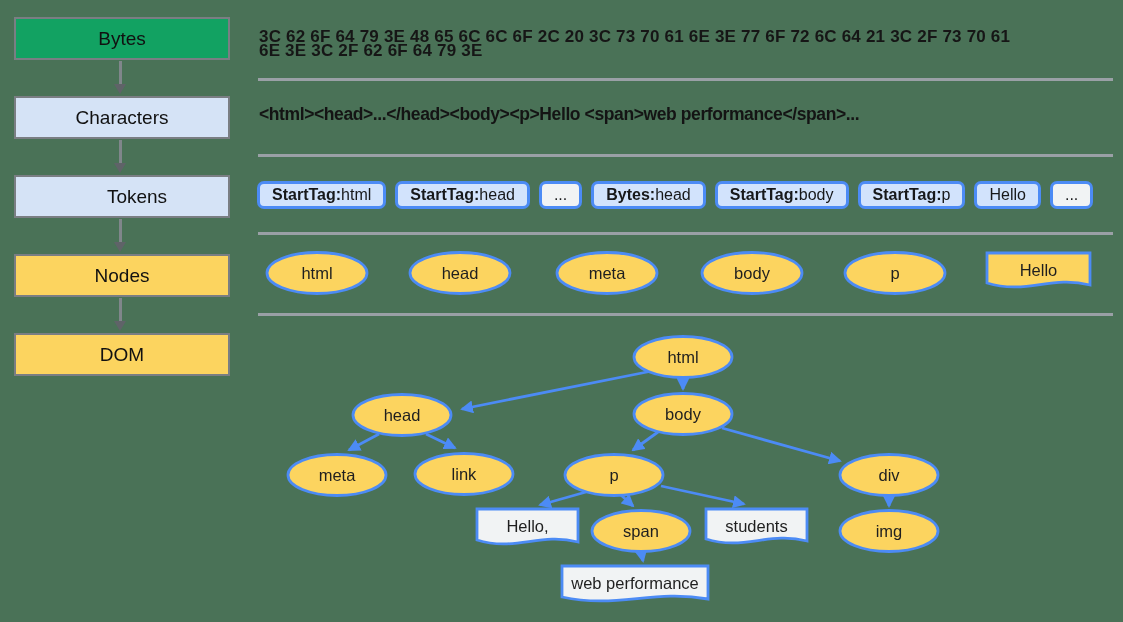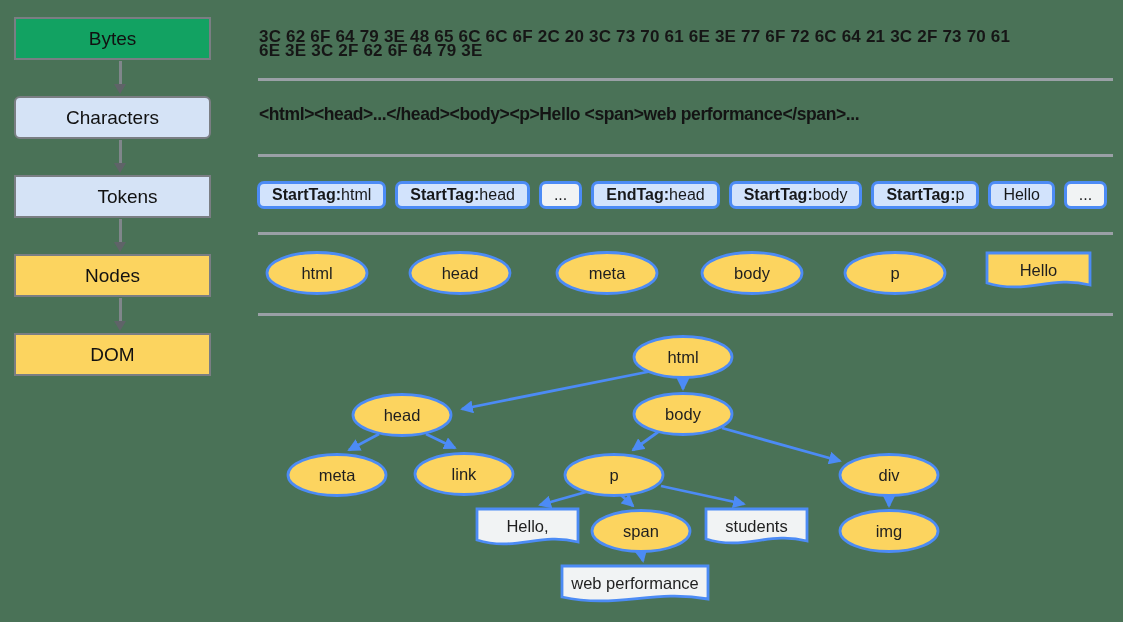--- a/index.html
+++ b/index.html
@@ -11,21 +11,21 @@
   #canvas{
     position:relative;
     width:1123px;height:622px;
     background:#4A7257;
     overflow:hidden;
   }
 
   
   .stage-box{
     position:absolute;
-    left:14px;width:197px;height:43px;
+    left:14px;width:216px;height:43px;
     border:2px solid #7A7E83;
     box-sizing:border-box;
     display:flex;align-items:center;justify-content:center;
     font-size:19px;
     color:#111;
   }
   .stage-box.green{background:#12A262;}
   .stage-box.blue{background:#D5E3F6;}
   .stage-box.yellow{background:#FCD45F;}
 
@@ -99,21 +99,21 @@
   }
 </style>
 </head>
 <body>
 
 <div id="canvas">
 
   <div id="stage-col">
       <div class="stage-box green" style="top:17px;">Bytes</div>
       <div class="stage-arrow" style="top:61px;"></div>
-      <div class="stage-box blue" style="top:96px;border-radius:6px;">Characters</div>
+      <div class="stage-box blue" style="top:96px;">Characters</div>
       <div class="stage-arrow" style="top:140px;"></div>
       <div class="stage-box blue" style="top:175px;padding-left:30px;">Tokens</div>
       <div class="stage-arrow" style="top:219px;"></div>
       <div class="stage-box yellow" style="top:254px;">Nodes</div>
       <div class="stage-arrow" style="top:298px;"></div>
       <div class="stage-box yellow" style="top:333px;">DOM</div>
     </div>
 
   <div class="divider" id="divider-1"></div>
   <div class="divider" id="divider-2"></div>
@@ -131,21 +131,21 @@
         <span> html</span>
       </span>
       <span class="token-box">
         <b>StartTag:</b>
         <span> head</span>
       </span>
       <span class="token-box light">
         <span>...</span>
       </span>
       <span class="token-box">
-        <b>EndTag:</b>
+        <b>Bytes:</b>
         <span> head</span>
       </span>
       <span class="token-box">
         <b>StartTag:</b>
         <span> body</span>
       </span>
       <span class="token-box">
         <b>StartTag:</b>
         <span> p</span>
       </span>

